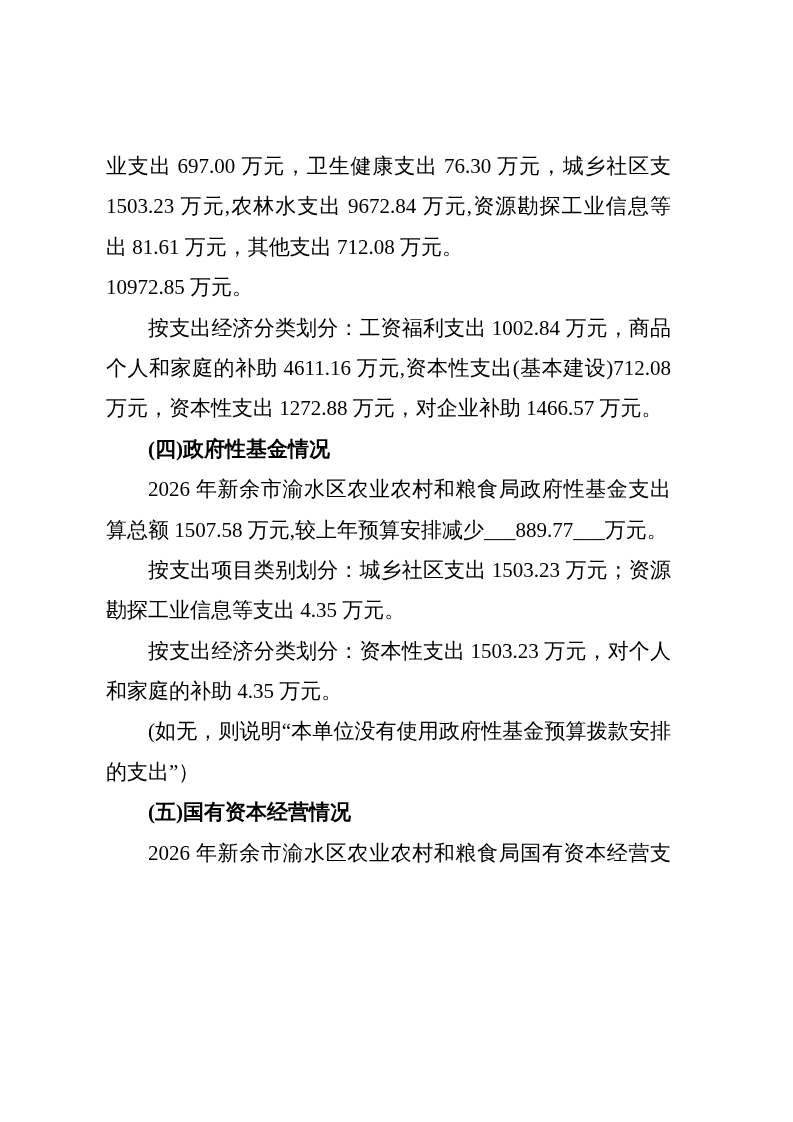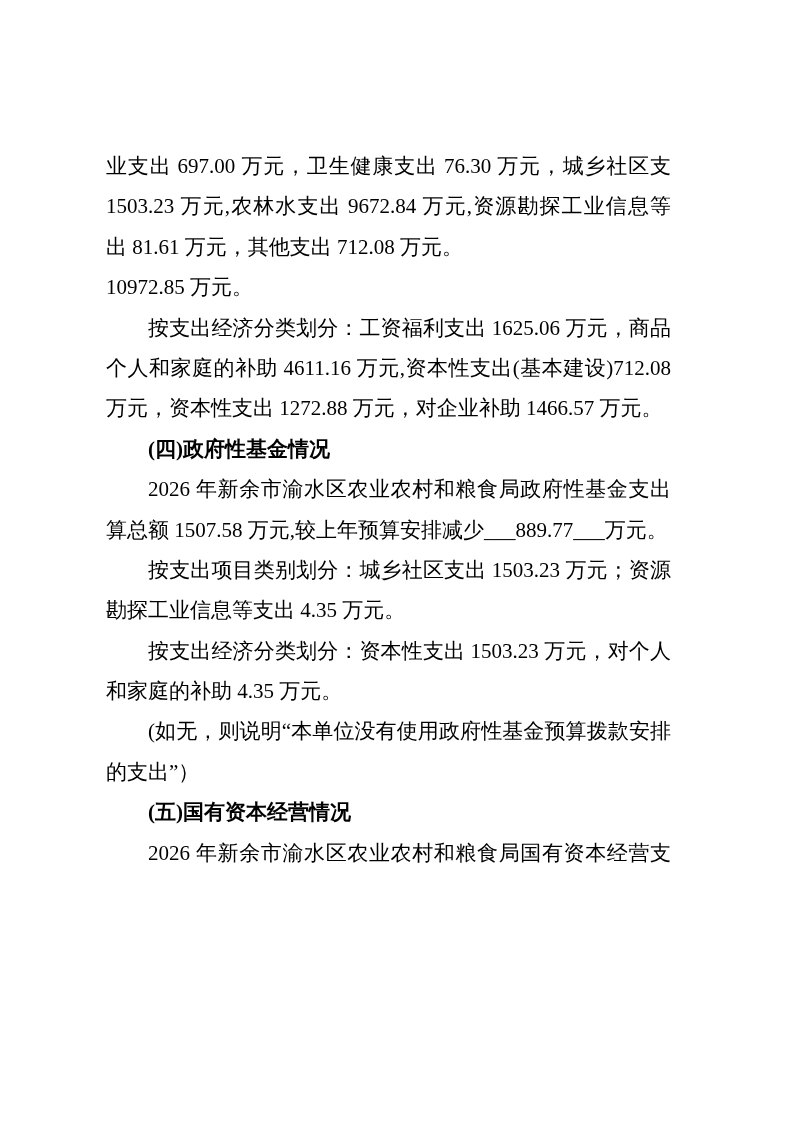--- a/index.html
+++ b/index.html
@@ -45,21 +45,21 @@
 </style>
 </head>
 <body>
 
 <div class="page">
   <div class="content">
     <div class="line fill">业支出 697.00 万元，卫生健康支出 76.30 万元，城乡社区支出</div>
     <div class="line fill">1503.23 万元,农林水支出 9672.84 万元,资源勘探工业信息等</div>
     <div class="line">出 81.61 万元，其他支出 712.08 万元。</div>
     <div class="line">10972.85 万元。</div>
-    <div class="line fill indent">按支出经济分类划分：工资福利支出 1625.06 万元，商品</div>
+    <div class="line fill indent">按支出经济分类划分：工资福利支出 1002.84 万元，商品</div>
     <div class="line fill">个人和家庭的补助 4611.16 万元,资本性支出(基本建设)712.08</div>
     <div class="line">万元，资本性支出 1272.88 万元，对企业补助 1466.57 万元。</div>
     <div class="line bold indent">(四)政府性基金情况</div>
     <div class="line fill indent">2026 年新余市渝水区农业农村和粮食局政府性基金支出预</div>
     <div class="line">算总额 1507.58 万元,较上年预算安排减少___889.77___万元。</div>
     <div class="line fill indent">按支出项目类别划分：城乡社区支出 1503.23 万元；资源</div>
     <div class="line">勘探工业信息等支出 4.35 万元。</div>
     <div class="line fill indent">按支出经济分类划分：资本性支出 1503.23 万元，对个人</div>
     <div class="line">和家庭的补助 4.35 万元。</div>
     <div class="line fill indent">(如无，则说明“本单位没有使用政府性基金预算拨款安排</div>

